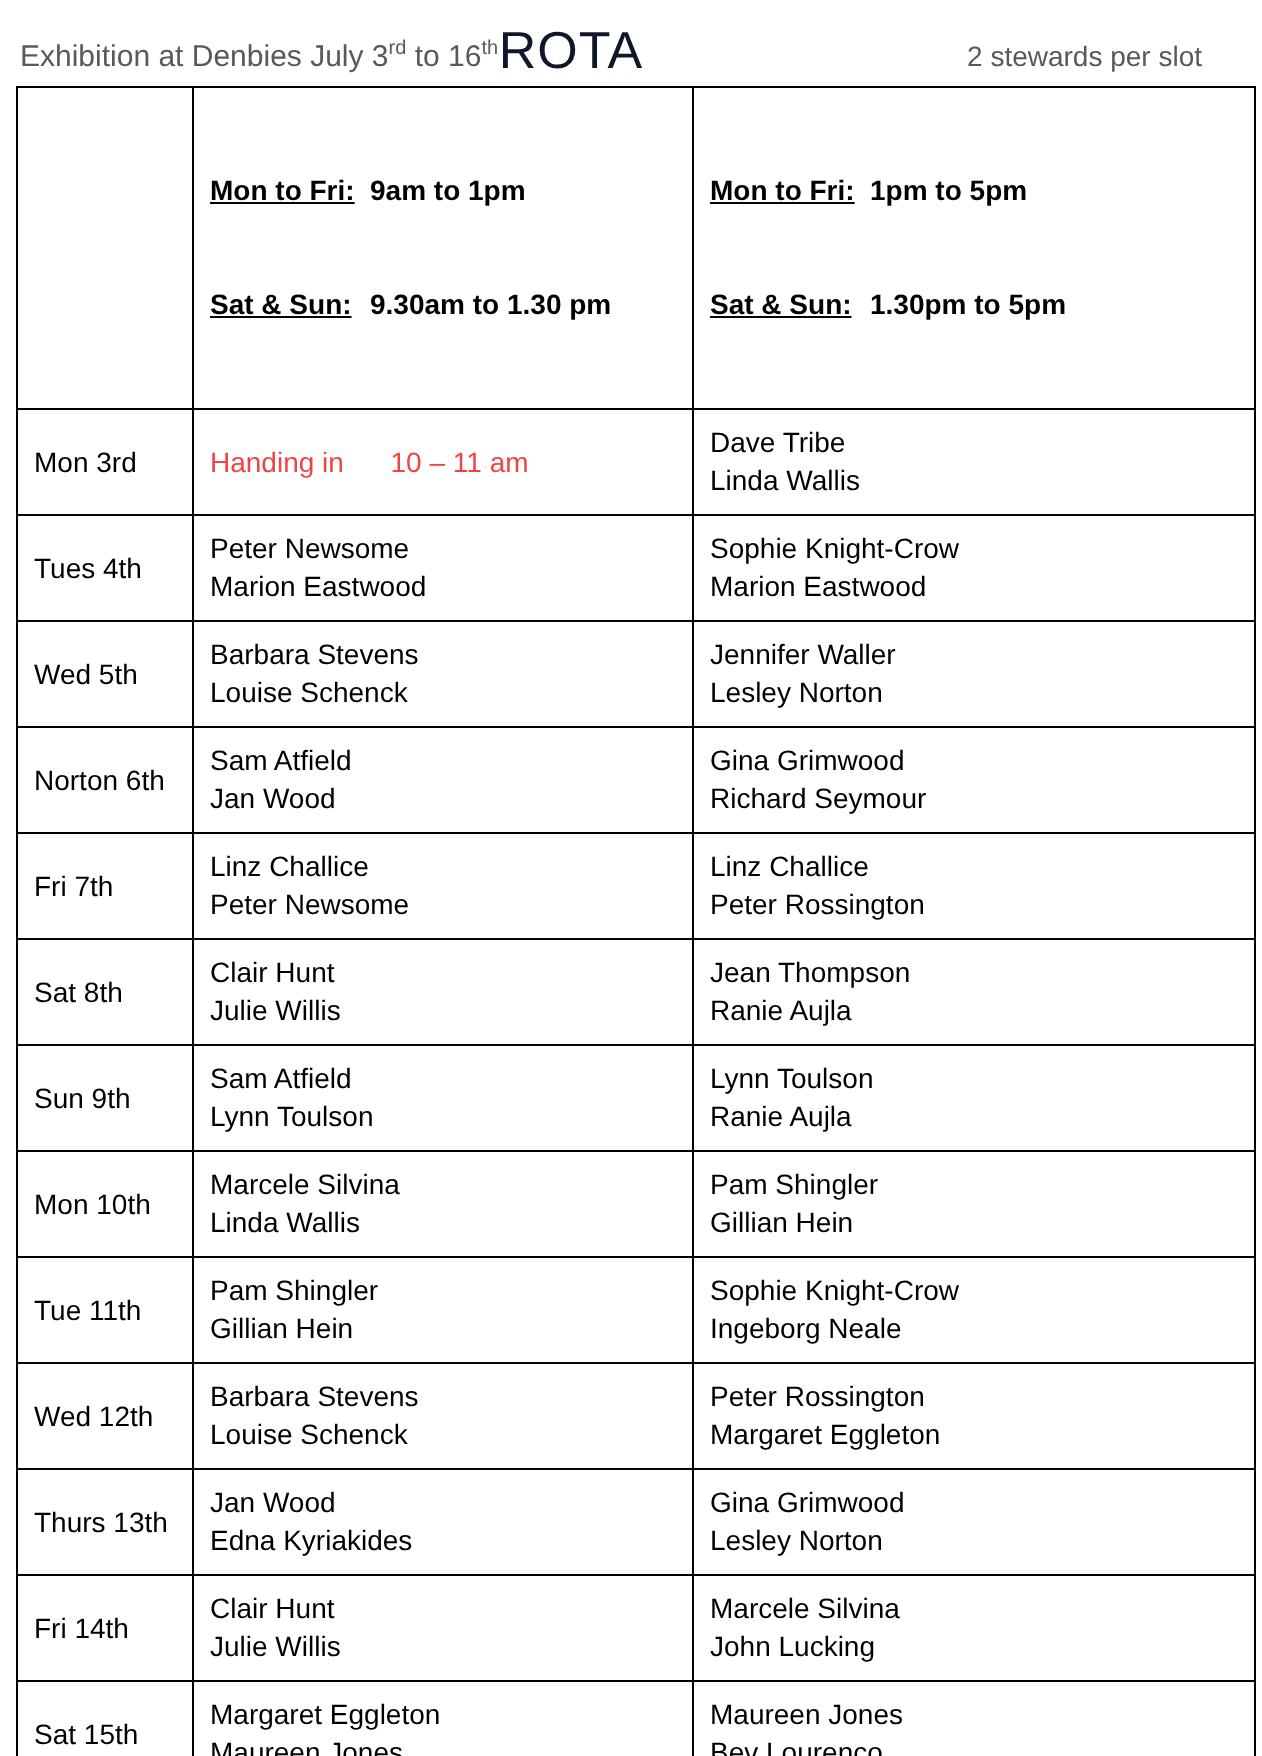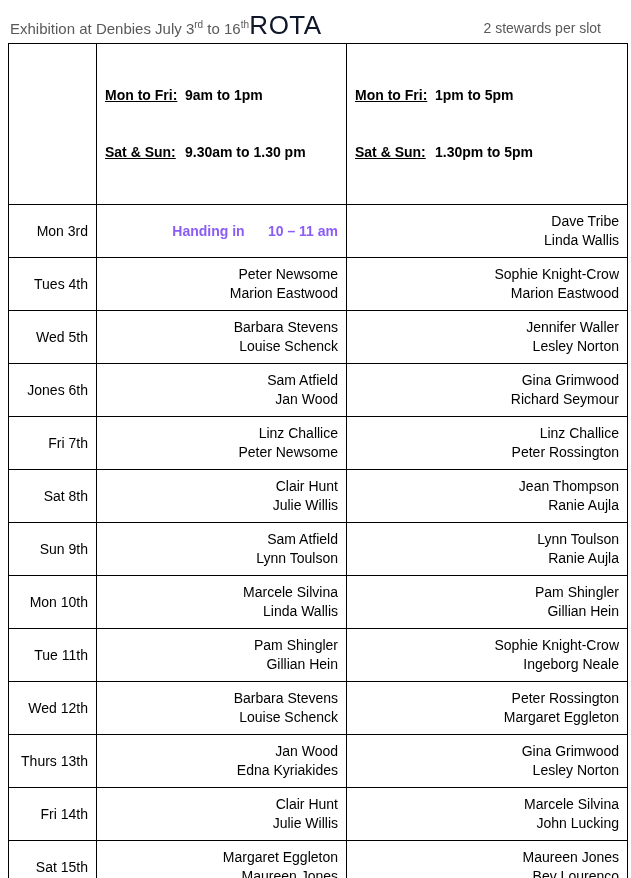--- a/index.html
+++ b/index.html
@@ -49,22 +49,22 @@
     line-height: 19px;
     padding: 4px 8px;
     white-space: pre-wrap;
   }
   .col-date { width: 88px; }
   .col-am   { width: 250px; }
   .col-pm   { width: 281px; }
   tr.header-row { height: 48px; }
   tr.header-row td { font-weight: 700; }
   tr.header-row .slot-label { display: inline-block; width: 80px; text-decoration: underline; }
-  tr.data-row { height: 53px; text-align: right; }
-  .red { color: #8b5cf6; font-weight: 700; }
+  tr.data-row { height: 53px; }
+  .red { color: #ef4444; font-weight: 400; }
 </style>
 </head>
 <body>
 
 <div class="page-header">
   <div class="doc-title"><span>Exhibition at Denbies July 3</span><sup>rd</sup><span> to 16</span><sup>th</sup></div>
   <div class="rota-title">ROTA</div>
   <div class="stewards-note">2 stewards per slot</div>
 </div>
 
@@ -94,21 +94,21 @@
     <td class="col-pm"><div>Sophie Knight-Crow</div><div>Marion Eastwood</div></td>
   </tr>
 
   <tr class="data-row">
     <td class="col-date">Wed 5th</td>
     <td class="col-am"><div>Barbara Stevens</div><div>Louise Schenck</div></td>
     <td class="col-pm"><div>Jennifer Waller</div><div>Lesley Norton</div></td>
   </tr>
 
   <tr class="data-row">
-    <td class="col-date">Jones 6th</td>
+    <td class="col-date">Norton 6th</td>
     <td class="col-am"><div>Sam Atfield</div><div>Jan Wood</div></td>
     <td class="col-pm"><div>Gina Grimwood</div><div>Richard Seymour</div></td>
   </tr>
 
   <tr class="data-row">
     <td class="col-date">Fri 7th</td>
     <td class="col-am"><div>Linz Challice</div><div>Peter Newsome</div></td>
     <td class="col-pm"><div>Linz Challice</div><div>Peter Rossington</div></td>
   </tr>
 

